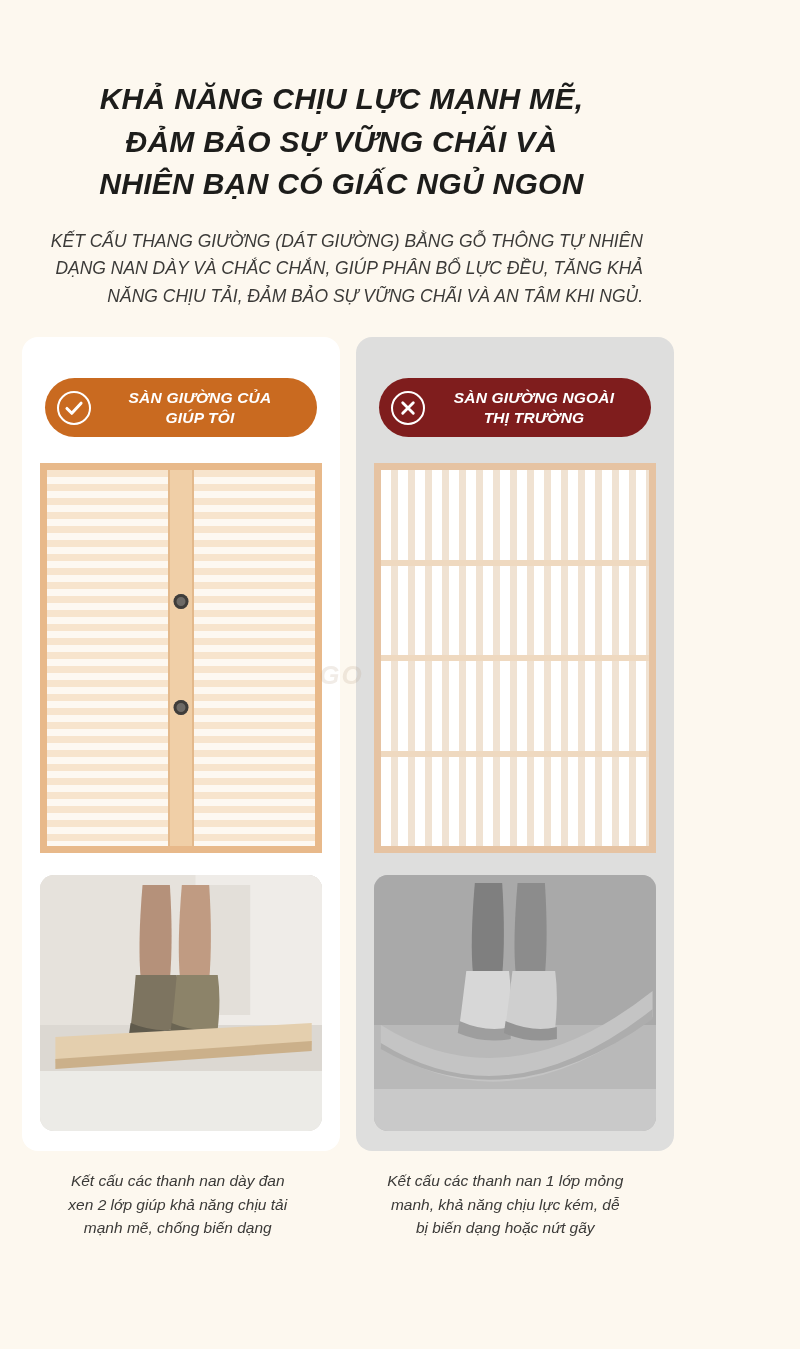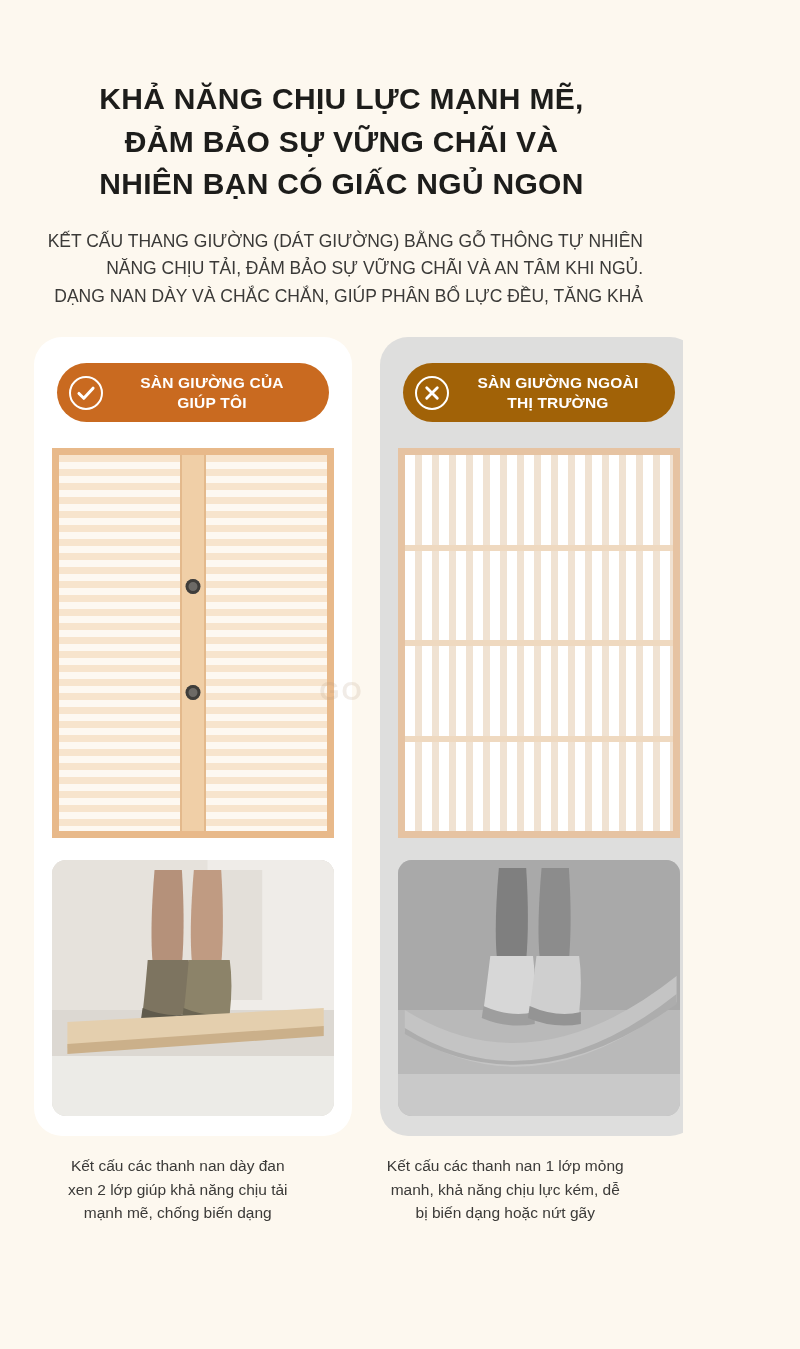--- a/index.html
+++ b/index.html
@@ -8,20 +8,21 @@
     padding: 0;
     background: #fdf8ef;
     font-family: "Liberation Sans", sans-serif;
   }
   .page {
     position: relative;
     width: 683px;
     height: 1349px;
     background: #fdf8ef;
     overflow: hidden;
+    font-style: italic;
   }
 
   
   .header {
     padding: 78px 40px 0 40px;
     text-align: center;
   }
   .headline {
     color: #1d1d1b;
     font-weight: bold;
@@ -44,40 +45,39 @@
 
   
   .compare {
     display: flex;
     gap: 16px;
     padding: 26px 22px 0 22px;
   }
   .col {
     position: relative;
     flex: 1 1 0;
-    border-radius: 28px;
-    padding: 26px 18px 20px 18px;
-    margin-left: 12px;
+    border-radius: 16px;
+    padding: 41px 18px 20px 18px;
   }
   .col.ours { background: #ffffff; }
   .col.theirs { background: #dededd; }
 
   
   .badge {
     display: flex;
     align-items: center;
     gap: 12px;
     border-radius: 40px;
     padding: 10px 20px 10px 12px;
     margin: 0 auto;
     width: 272px;
     min-height: 56px;
   }
   .badge.good { background: #c96a20; }
-  .badge.bad  { background: #a16207; }
+  .badge.bad  { background: #7f1d1d; }
   .badge-icon {
     flex: 0 0 auto;
     width: 34px;
     height: 34px;
     border-radius: 50%;
     border: 2.5px solid #ffffff;
     position: relative;
   }
   .badge-icon svg { position: absolute; inset: 0; width: 100%; height: 100%; }
   .badge-text {
@@ -167,21 +167,20 @@
   .watermark {
     position: absolute;
     top: 660px;
     left: 50%;
     transform: translateX(-50%);
     font-size: 26px;
     font-weight: bold;
     color: rgba(180,150,120,0.18);
     letter-spacing: 2px;
     pointer-events: none;
-    margin-top: 16px;
   }
 
   
   .photo {
     margin: 22px auto 0 auto;
     width: 100%;
     max-width: 330px;
     height: 256px;
     border-radius: 14px;
     overflow: hidden;
@@ -211,22 +210,22 @@
 <div class="page">
 
   <div class="header">
     <h1 class="headline">
       <span class="hl-line">KHẢ NĂNG CHỊU LỰC MẠNH MẼ,</span>
       <span class="hl-line">ĐẢM BẢO SỰ VỮNG CHÃI VÀ</span>
       <span class="hl-line">NHIÊN BẠN CÓ GIẤC NGỦ NGON</span>
     </h1>
     <div class="subhead">
       <span class="sh-line">KẾT CẤU THANG GIƯỜNG (DÁT GIƯỜNG) BẰNG GỖ THÔNG TỰ NHIÊN</span>
+      <span class="sh-line">DẠNG NAN DÀY VÀ CHẮC CHẮN, GIÚP PHÂN BỔ LỰC ĐỀU, TĂNG KHẢ</span>
       <span class="sh-line">NĂNG CHỊU TẢI, ĐẢM BẢO SỰ VỮNG CHÃI VÀ AN TÂM KHI NGỦ.</span>
-      <span class="sh-line">DẠNG NAN DÀY VÀ CHẮC CHẮN, GIÚP PHÂN BỔ LỰC ĐỀU, TĂNG KHẢ</span>
     </div>
   </div>
 
   <div class="compare">
 
     <div class="col ours">
       <div class="badge good">
         <span class="badge-icon">
           <svg viewBox="0 0 34 34" aria-hidden="true">
             <path d="M9 17.5 L14.5 23 L25 11.5" fill="none" stroke="#ffffff" stroke-width="3.4" stroke-linecap="round" stroke-linejoin="round"></path>

